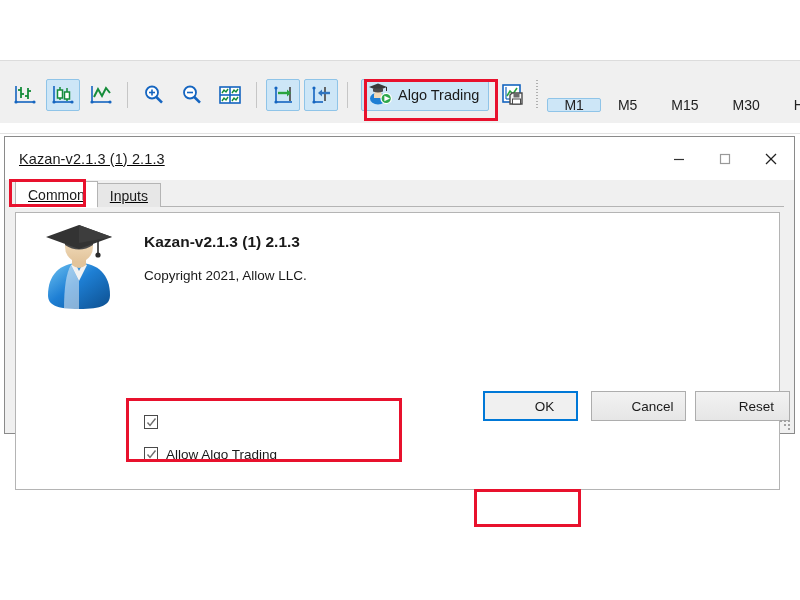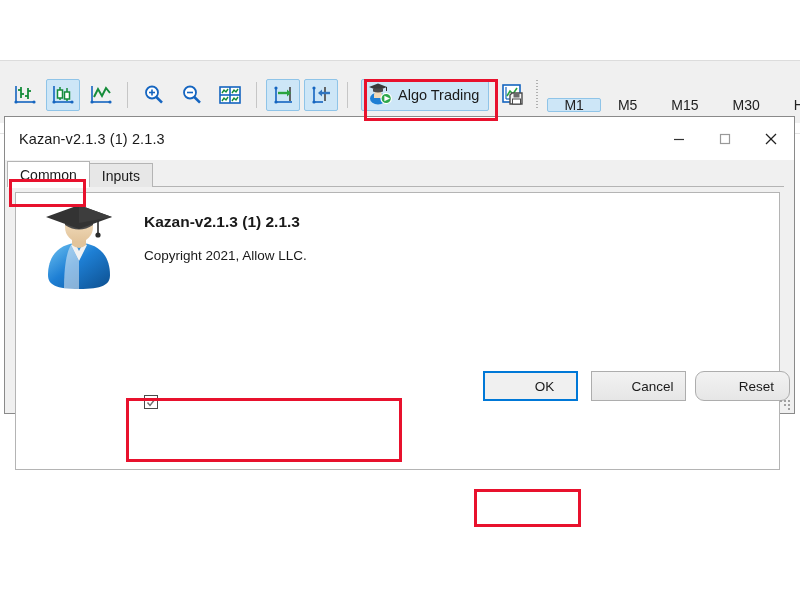--- a/index.html
+++ b/index.html
@@ -62,46 +62,47 @@
   .tf-btn.active { background: #cde6f7; border-color: #8fc4e8; }
 
   
   .chart-remnant {
     position: absolute; left: 0; top: 123px; width: 800px; height: 10px;
     background: #ffffff; border-bottom: 1px solid #e3e3e3;
   }
 
   
   .dialog {
-    position: absolute; left: 4px; top: 116px; width: 791px; height: 298px;
+    position: absolute; left: 4px; top: 136px; width: 791px; height: 298px;
     background: #f0f0f0;
     border: 1px solid #8a8a8a;
     box-sizing: border-box;
     box-shadow: 0 0 0 0 rgba(0,0,0,0);
+    text-decoration: underline;
   }
   .titlebar {
     position: relative; height: 43px; background: #ffffff;
     display: flex; align-items: center;
   }
   .title-text {
     margin-left: 14px; font-size: 14.5px; color: #1a1a1a;
     letter-spacing: .1px;
   }
   .win-controls {
     position: absolute; right: 0; top: 0; height: 43px; display: flex;
   }
   .win-btn {
     width: 46px; height: 43px; display: flex; align-items: center; justify-content: center;
   }
   .win-btn svg { display: block; }
 
   
   .tabstrip {
     position: relative; height: 27px; margin: 0 0 0 0;
-    padding-left: 2px; display: flex; align-items: flex-end;
+    padding-left: 10px; display: flex; align-items: flex-end;
     background: #f0f0f0;
   }
   .tabstrip::after {
     content: ""; position: absolute; left: 10px; right: 10px; bottom: 0;
     height: 1px; background: #b4b4b4;
   }
   .tab {
     position: relative; z-index: 2;
     height: 24px; padding: 0 12px; box-sizing: border-box;
     display: flex; align-items: center; justify-content: center;
@@ -386,28 +387,36 @@
       </div>
 
       <div class="checks">
         <div class="check-row">
           <span class="cb">
             <svg width="11" height="11" viewBox="0 0 11 11">
                 <polyline points="1.5,5.5 4,8.5 9.5,1.5" fill="none" stroke="#6e6e6e" stroke-width="1.4"></polyline>
               </svg>
           </span>
         </div>
+        <div class="check-row">
+          <span class="cb">
+            <svg width="11" height="11" viewBox="0 0 11 11">
+                <polyline points="1.5,5.5 4,8.5 9.5,1.5" fill="none" stroke="#6e6e6e" stroke-width="1.4"></polyline>
+              </svg>
+          </span>
+          <span class="check-label">Allow Algo Trading</span>
+        </div>
       </div>
 
     </div>
 
     <div class="footer">
       <div class="btn primary" style="left:478px;">OK</div>
       <div class="btn" style="left:586px;">Cancel</div>
-      <div class="btn" style="left:690px;border-radius:9px;">Reset</div>
+      <div class="btn" style="left:690px;">Reset</div>
       <div class="grip-corner"></div>
     </div>
 
   </div>
 
   <div class="annot" style="left:364px;top:79px;width:134px;height:42px;"></div>
   <div class="annot" style="left:9px;top:179px;width:77px;height:28px;"></div>
   <div class="annot" style="left:126px;top:398px;width:276px;height:64px;"></div>
   <div class="annot" style="left:474px;top:489px;width:107px;height:38px;"></div>
 

